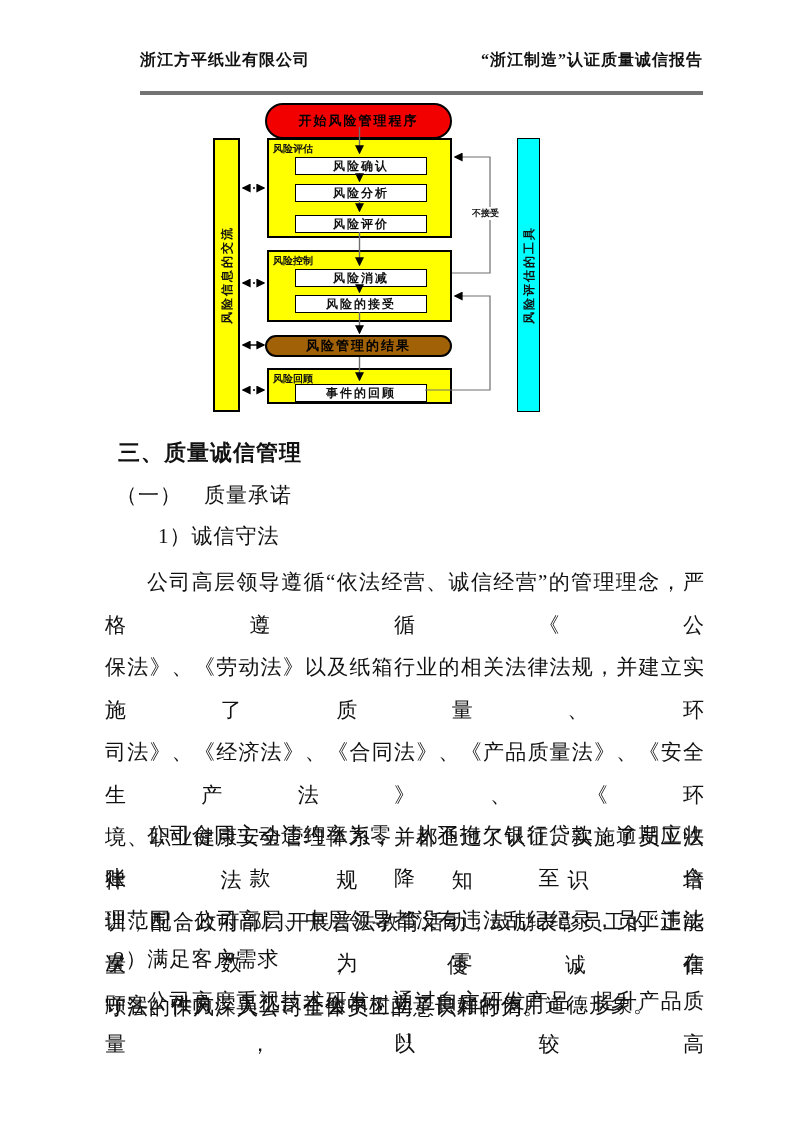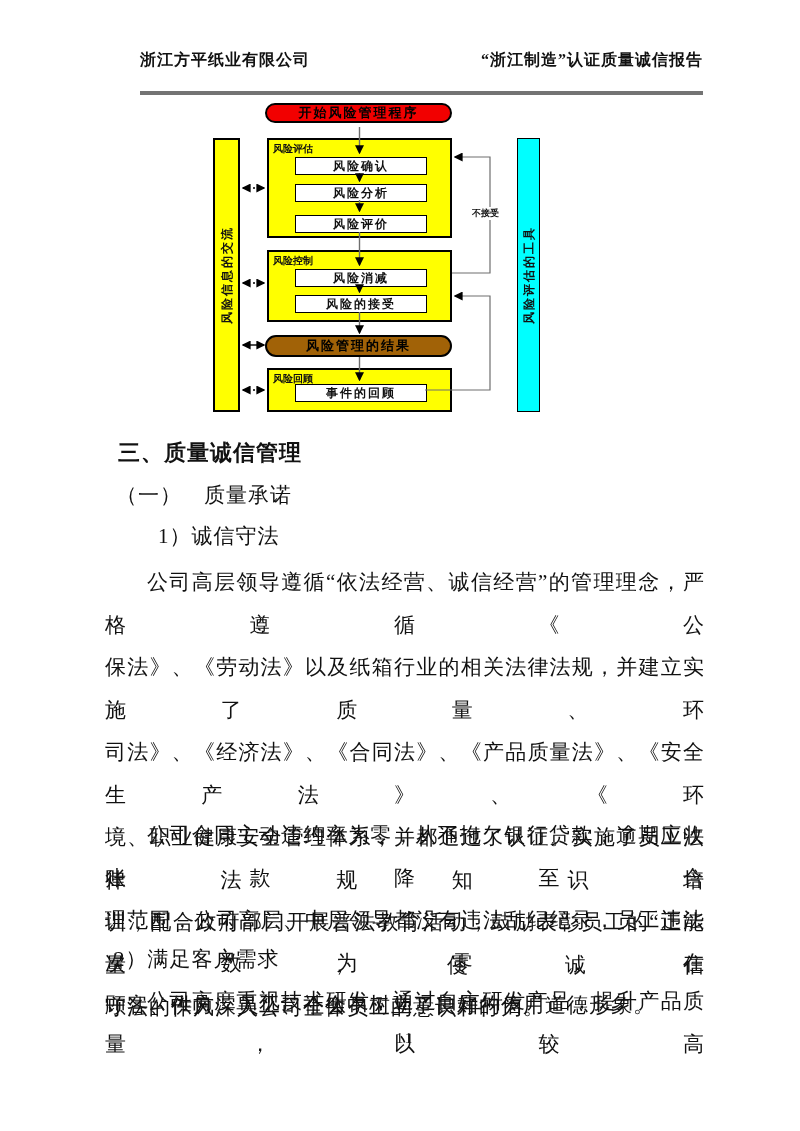--- a/index.html
+++ b/index.html
@@ -12,26 +12,26 @@
        border-bottom:4px solid #737373;padding-bottom:20px;
        font-weight:bold;font-size:16px;letter-spacing:1px;}
 
   
   .fc{position:absolute;left:195px;top:90px;width:370px;height:335px;
       font-family:"Liberation Sans","DejaVu Sans",sans-serif;}
   .fc svg{position:absolute;left:0;top:0;z-index:3;pointer-events:none;}
   .node{position:absolute;display:flex;align-items:center;justify-content:center;
         box-sizing:border-box;font-weight:bold;color:#000;z-index:2;}
   .pill{border:2px solid #000;border-radius:999px;font-size:13px;letter-spacing:2px;}
-  .start{left:70px;top:13px;width:187px;height:20px;background:#f20000;}
+  .start{left:70px;top:13px;width:187px;height:36px;background:#f20000;}
   .result{left:70px;top:245px;width:187px;height:22px;background:#a16207;}
   .grp{position:absolute;left:72px;width:185px;background:#ffff00;
        border:2px solid #000;box-sizing:border-box;z-index:1;}
   .grp-label{position:absolute;left:4px;top:2px;font-size:10px;font-weight:bold;}
-  .g1{top:48px;height:100px;} .g2{top:160px;height:72px;} .g3{top:278px;height:44px;}
+  .g1{top:48px;height:100px;} .g2{top:160px;height:72px;} .g3{top:278px;height:36px;}
   .step{position:absolute;left:26px;width:132px;height:18px;background:#fff;
         border:1px solid #000;display:flex;align-items:center;justify-content:center;
         box-sizing:border-box;font-size:12px;font-weight:bold;letter-spacing:2px;z-index:2;}
   .bar{position:absolute;box-sizing:border-box;border:2px solid #000;z-index:1;}
   .bar-left{left:18px;top:48px;width:27px;height:274px;background:#ffff00;}
   .bar-right{left:322px;top:48px;width:23px;height:274px;background:#00ffff;border-width:1px;}
   .vtext{position:absolute;left:50%;top:50%;transform:translate(-50%,-50%) rotate(-90deg);
          white-space:nowrap;font-size:12px;font-weight:bold;letter-spacing:2px;}
   .noaccept{position:absolute;left:276px;top:117px;font-size:9px;font-weight:bold;
             background:#fff;padding:0 1px;z-index:4;}

